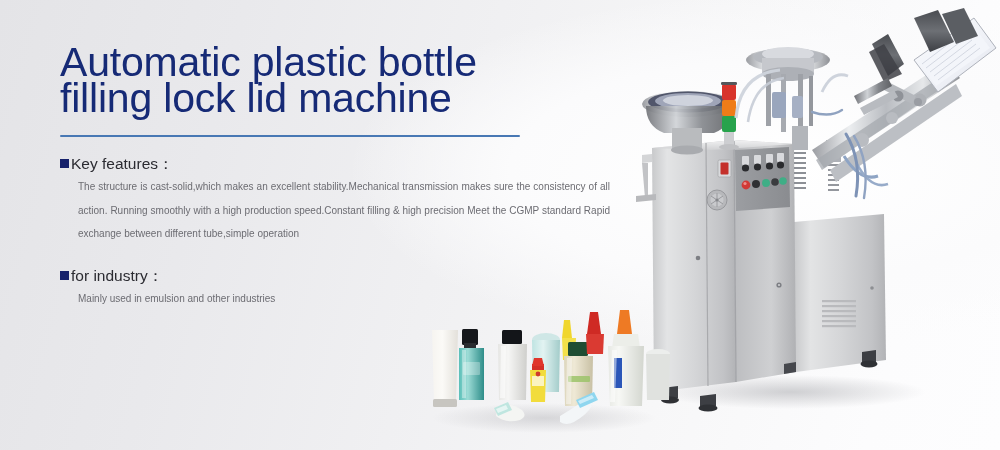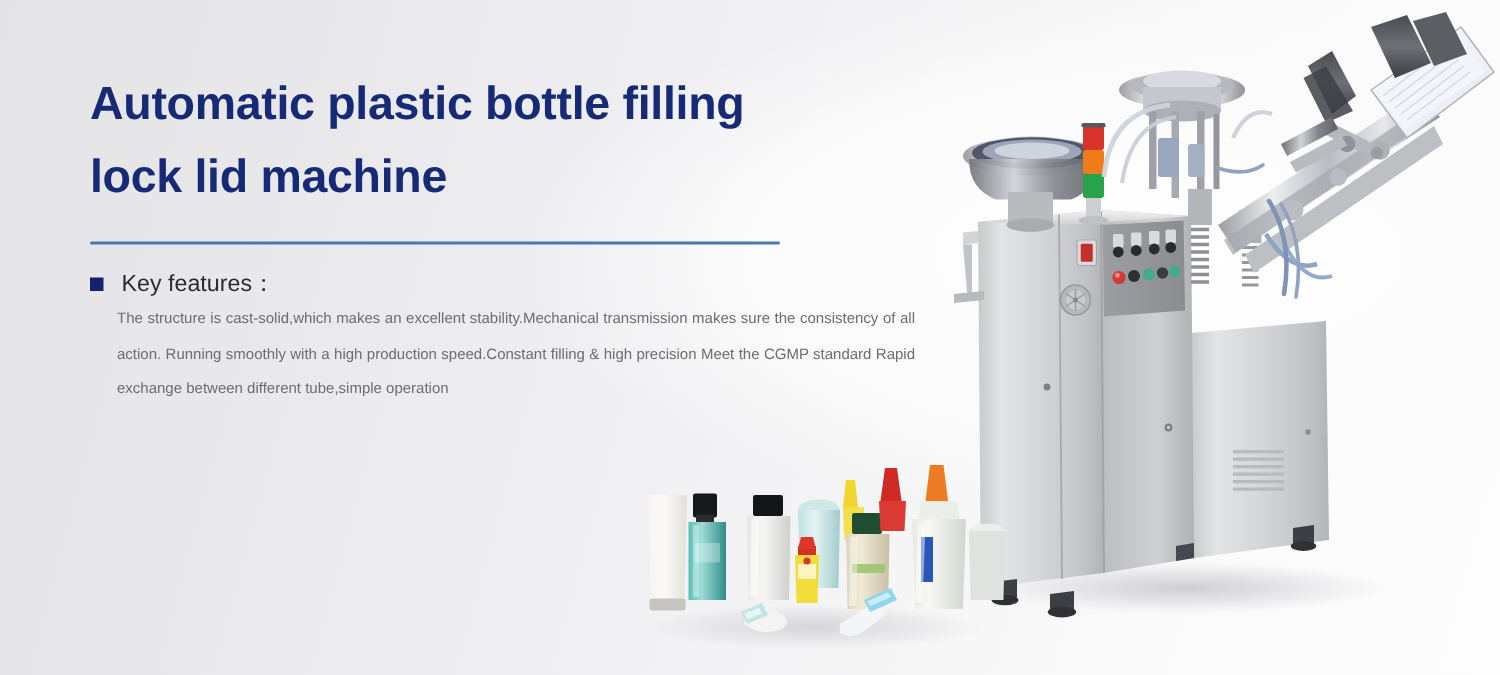--- a/index.html
+++ b/index.html
@@ -27,44 +27,44 @@
   
   .text-col {
     position: absolute;
     left: 60px;
     top: 44px;
     width: 560px;
     z-index: 6;
   }
 
   .title {
-    font-size: 31px;
-    line-height: 49px;
-    font-weight: 700;
+    font-size: 41px;
+    line-height: 36px;
+    font-weight: 400;
     color: #162a76;
     letter-spacing: -0.2px;
     margin: 0;
     width: 500px;
   }
 
   .divider {
     width: 460px;
     height: 2px;
     background: #4878b4;
     margin-top: 19px;
     border-radius: 1px;
   }
 
   .feature-block { margin-top: 16px; }
   .feature-block.second { margin-top: 19px; }
 
   .bullet-row {
     display: flex;
     align-items: flex-start;
-    gap: 12px;
+    gap: 2px;
   }
   .bullet-mark {
     width: 9px;
     height: 9px;
     background: #16216b;
     margin-top: 6px;
     flex: 0 0 auto;
   }
   .bullet-label {
     font-size: 15.5px;
@@ -456,15 +456,22 @@
     <div class="divider"></div>
 
     <div class="feature-block">
       <div class="bullet-row">
         <span class="bullet-mark"></span>
         <span class="bullet-label">Key features：</span>
       </div>
       <p class="body-text">The structure is cast-solid,which makes an excellent stability.Mechanical transmission makes sure the consistency of all action. Running smoothly with a high production speed.Constant filling &amp; high precision Meet the CGMP standard Rapid exchange between different tube,simple operation</p>
     </div>
 
+    <div class="feature-block second">
+      <div class="bullet-row">
+        <span class="bullet-mark"></span>
+        <span class="bullet-label">for industry：</span>
+      </div>
+      <p class="body-text nojust">Mainly used in emulsion and other industries</p>
+    </div>
 
   </div>
 </div>
 
 </body></html>

